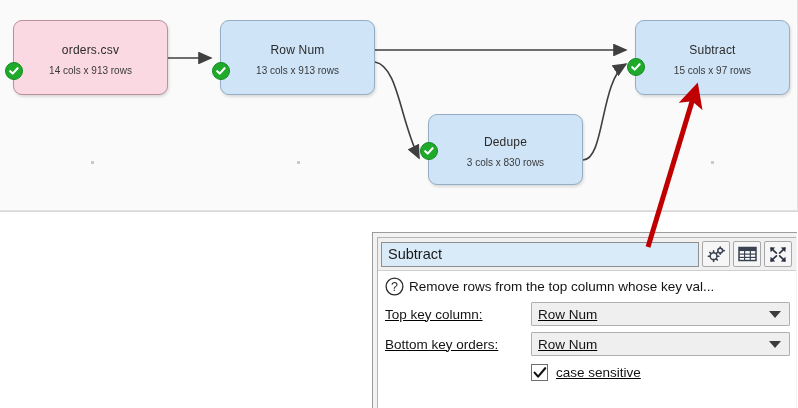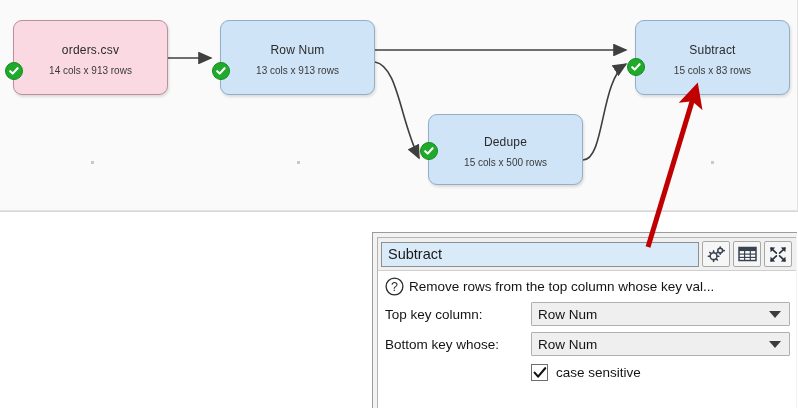--- a/index.html
+++ b/index.html
@@ -133,20 +133,21 @@
     width:19px;height:19px;flex:none;margin-right:5px;
   }
   .desc-text{
     font-size:13.5px;color:#141414;
     white-space:nowrap;overflow:hidden;
   }
 
   .form-row{
     display:flex;align-items:center;
     padding:3px 6px 3px 7px;
+    text-decoration:underline;
   }
   .form-label{
     font-size:13.5px;color:#141414;
     white-space:nowrap;
     flex:none;
   }
   .combo{
     flex:1;
     height:24px;
     box-sizing:border-box;
@@ -166,20 +167,21 @@
     width:0;height:0;flex:none;
     border-left:6px solid transparent;
     border-right:6px solid transparent;
     border-top:7px solid #3c3c3c;
     margin-right:4px;
   }
 
   .check-row{
     display:flex;align-items:center;
     padding:5px 6px 3px 7px;
+    text-decoration:underline;
   }
   .check-spacer{flex:none;}
   .checkbox{
     width:17px;height:17px;flex:none;
     box-sizing:border-box;
     background:#ffffff;
     border:1px solid #6d6d6d;
     display:flex;align-items:center;justify-content:center;
     cursor:pointer;
   }
@@ -236,31 +238,31 @@
     <div class="node-sub">13 cols x 913 rows</div>
   </div>
 
   <div class="node transform" style="left:428px;top:114px;width:155px;height:71px;">
     <div class="status-badge" style="top:27px;">
       <svg width="12" height="12" viewBox="0 0 12 12">
           <path d="M2.2,6.2 L4.7,8.6 L9.6,3.2" stroke="#ffffff" stroke-width="2.1" fill="none" stroke-linecap="round" stroke-linejoin="round"></path>
         </svg>
     </div>
     <div class="node-title">Dedupe</div>
-    <div class="node-sub">15 cols x 500 rows</div>
+    <div class="node-sub">3 cols x 830 rows</div>
   </div>
 
   <div class="node transform" style="left:635px;top:20px;width:155px;height:75px;">
     <div class="status-badge" style="top:37px;">
       <svg width="12" height="12" viewBox="0 0 12 12">
           <path d="M2.2,6.2 L4.7,8.6 L9.6,3.2" stroke="#ffffff" stroke-width="2.1" fill="none" stroke-linecap="round" stroke-linejoin="round"></path>
         </svg>
     </div>
     <div class="node-title">Subtract</div>
-    <div class="node-sub">15 cols x 83 rows</div>
+    <div class="node-sub">15 cols x 97 rows</div>
   </div>
 
 </div>
 
 <svg id="annotation">
   <defs>
     <marker id="redhead" markerWidth="5" markerHeight="5" refX="2.4" refY="2.5" orient="auto">
       <path d="M0,0 L5,2.5 L0,5 L1.1,2.5 Z" fill="#c00000"></path>
     </marker>
   </defs>
@@ -335,21 +337,21 @@
 
     <div class="form-row">
       <div class="form-label" style="width:146px;">Top key column:</div>
       <div class="combo">
         <div class="combo-value">Row Num</div>
         <div class="combo-arrow"></div>
       </div>
     </div>
 
     <div class="form-row">
-      <div class="form-label" style="width:146px;">Bottom key whose:</div>
+      <div class="form-label" style="width:146px;">Bottom key orders:</div>
       <div class="combo">
         <div class="combo-value">Row Num</div>
         <div class="combo-arrow"></div>
       </div>
     </div>
 
     <div class="check-row">
       <div class="check-spacer" style="width:146px;"></div>
       <div class="checkbox">
         <svg width="14" height="12" viewBox="0 0 14 12">

